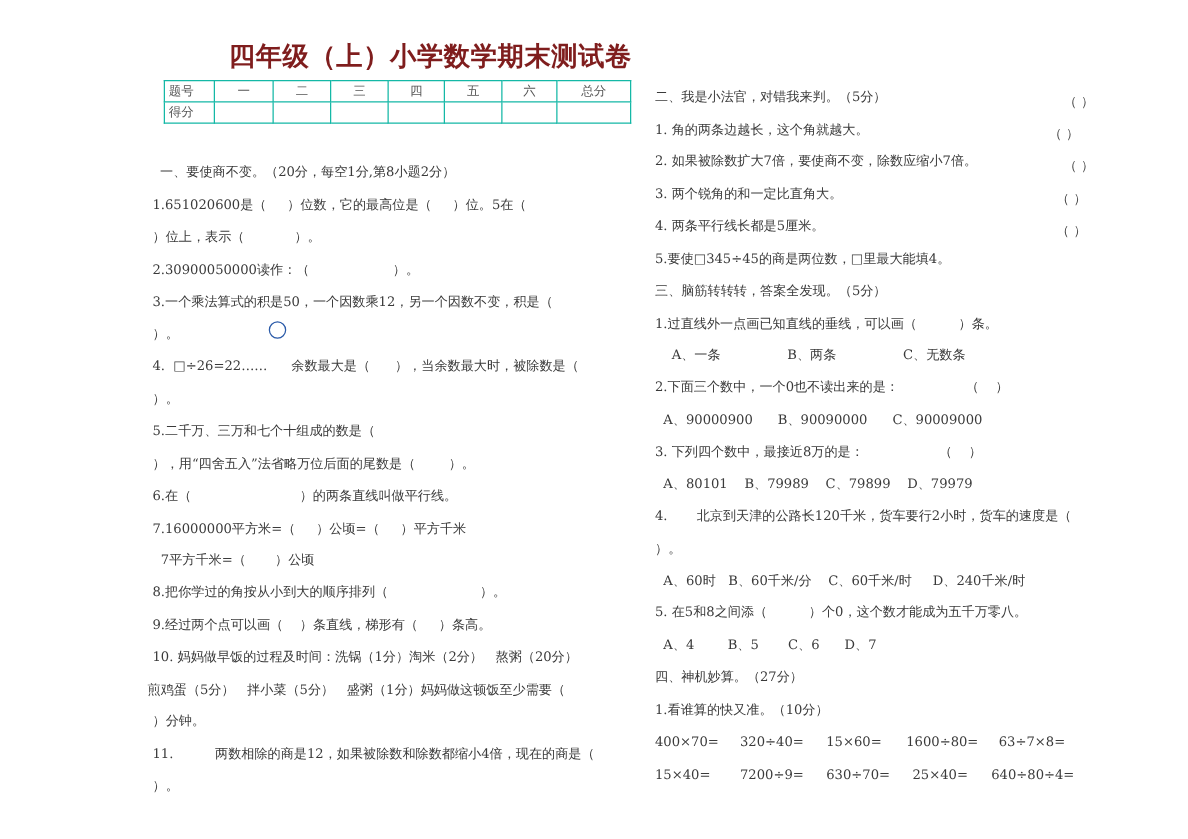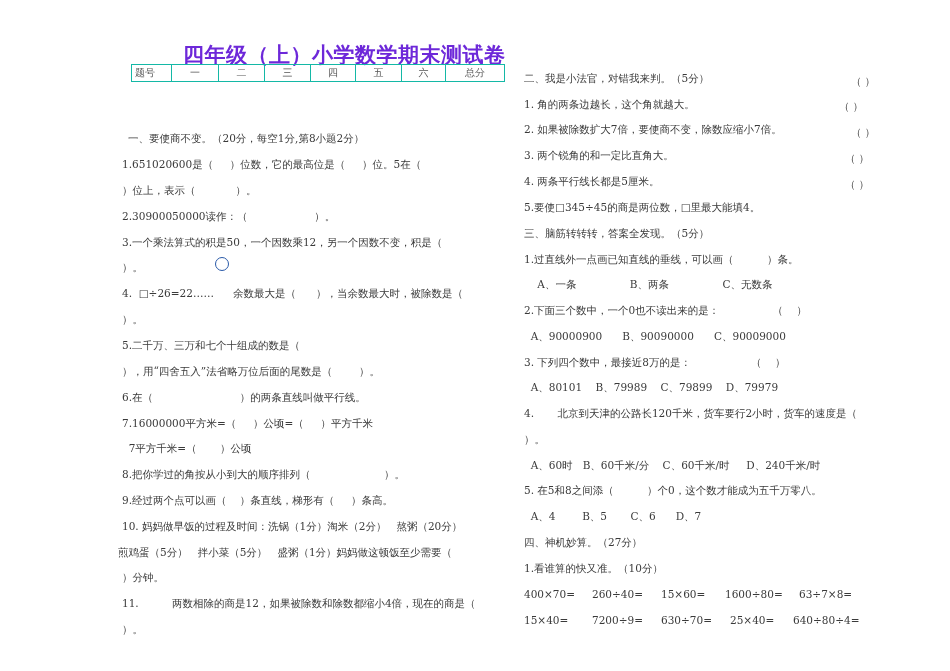--- a/index.html
+++ b/index.html
@@ -1,20 +1,20 @@
 <!DOCTYPE html>
 <html><head>
 <meta charset="utf-8">
 <style>
   html, body { margin:0; padding:0; background:#ffffff; }
   body { width:950px; height:671px; position:relative; overflow:hidden;
          font-family:"DejaVu Serif","Liberation Serif",serif; color:#333; }
   .line { position:absolute; font-size:10.5px; line-height:14px; white-space:pre; color:#3a3a3a;margin-top:22px; }
   .title { position:absolute; left:183px; top:31px; font-family:"DejaVu Sans","Liberation Sans",sans-serif;
-           font-weight:bold; font-size:21px; letter-spacing:0.5px; color:#6d28d9; white-space:nowrap;margin-top:10px; }
+           font-weight:bold; font-size:21px; letter-spacing:0.5px; color:#7f1d1d; white-space:nowrap; }
   table.score { position:absolute; left:131px; top:64px; border-collapse:collapse; font-size:10px; color:#555; }
   table.score td { border:1px solid #14b8a6; height:16px; padding:0; text-align:center; }
   table.score td.hdr { text-align:left; padding-left:3px; }
   .circle { position:absolute; left:215px; top:257px; width:12px; height:12px; border:1.3px solid #2a5aa8; border-radius:50%; }
   .paren { position:absolute; font-size:10.5px; color:#444; }
 </style>
 </head>
 <body>
 
 <div class="title">四年级（上）小学数学期末测试卷</div>
@@ -23,20 +23,30 @@
   <tbody>
       <tr>
     <td class="hdr" style="width:36px">题号</td>
     <td style="width:46px">一</td>
     <td style="width:45px">二</td>
     <td style="width:45px">三</td>
     <td style="width:44px">四</td>
     <td style="width:45px">五</td>
     <td style="width:43px">六</td>
     <td style="width:58px">总分</td>
+  </tr>
+  <tr>
+    <td class="hdr">得分</td>
+    <td></td>
+    <td></td>
+    <td></td>
+    <td></td>
+    <td></td>
+    <td></td>
+    <td></td>
   </tr>
 </tbody>
   </table>
 
 <div class="line" style="left:128px;top:109px">一、要使商不变。（20分，每空1分,第8小题2分）</div>
 <div class="line" style="left:122px;top:135px">1.651020600是（     ）位数，它的最高位是（     ）位。5在（</div>
 <div class="line" style="left:122px;top:161px">）位上，表示（            ）。</div>
 <div class="line" style="left:122px;top:187px">2.30900050000读作：（                    ）。</div>
 <div class="line" style="left:122px;top:213px">3.一个乘法算式的积是50，一个因数乘12，另一个因数不变，积是（</div>
 <div class="line" style="left:122px;top:238px">）。</div>
@@ -79,21 +89,21 @@
 <div class="line" style="left:524px;top:384px">4.       北京到天津的公路长120千米，货车要行2小时，货车的速度是（</div>
 <div class="line" style="left:524px;top:410px">）。</div>
 <div class="line" style="left:524px;top:436px">  A、60时   B、60千米/分    C、60千米/时     D、240千米/时</div>
 <div class="line" style="left:524px;top:461px">5. 在5和8之间添（          ）个0，这个数才能成为五千万零八。</div>
 <div class="line" style="left:524px;top:487px">  A、4        B、5       C、6      D、7</div>
 
 <div class="line" style="left:524px;top:513px">四、神机妙算。（27分）</div>
 <div class="line" style="left:524px;top:539px">1.看谁算的快又准。（10分）</div>
 
 <div class="line" style="left:524px;top:565px">400×70=</div>
-<div class="line" style="left:592px;top:565px">260÷40=</div>
+<div class="line" style="left:592px;top:565px">320÷40=</div>
 <div class="line" style="left:661px;top:565px">15×60=</div>
 <div class="line" style="left:725px;top:565px">1600÷80=</div>
 <div class="line" style="left:799px;top:565px">63÷7×8=</div>
 
 <div class="line" style="left:524px;top:591px">15×40=</div>
 <div class="line" style="left:592px;top:591px">7200÷9=</div>
 <div class="line" style="left:661px;top:591px">630÷70=</div>
 <div class="line" style="left:730px;top:591px">25×40=</div>
 <div class="line" style="left:793px;top:591px">640÷80÷4=</div>
 

